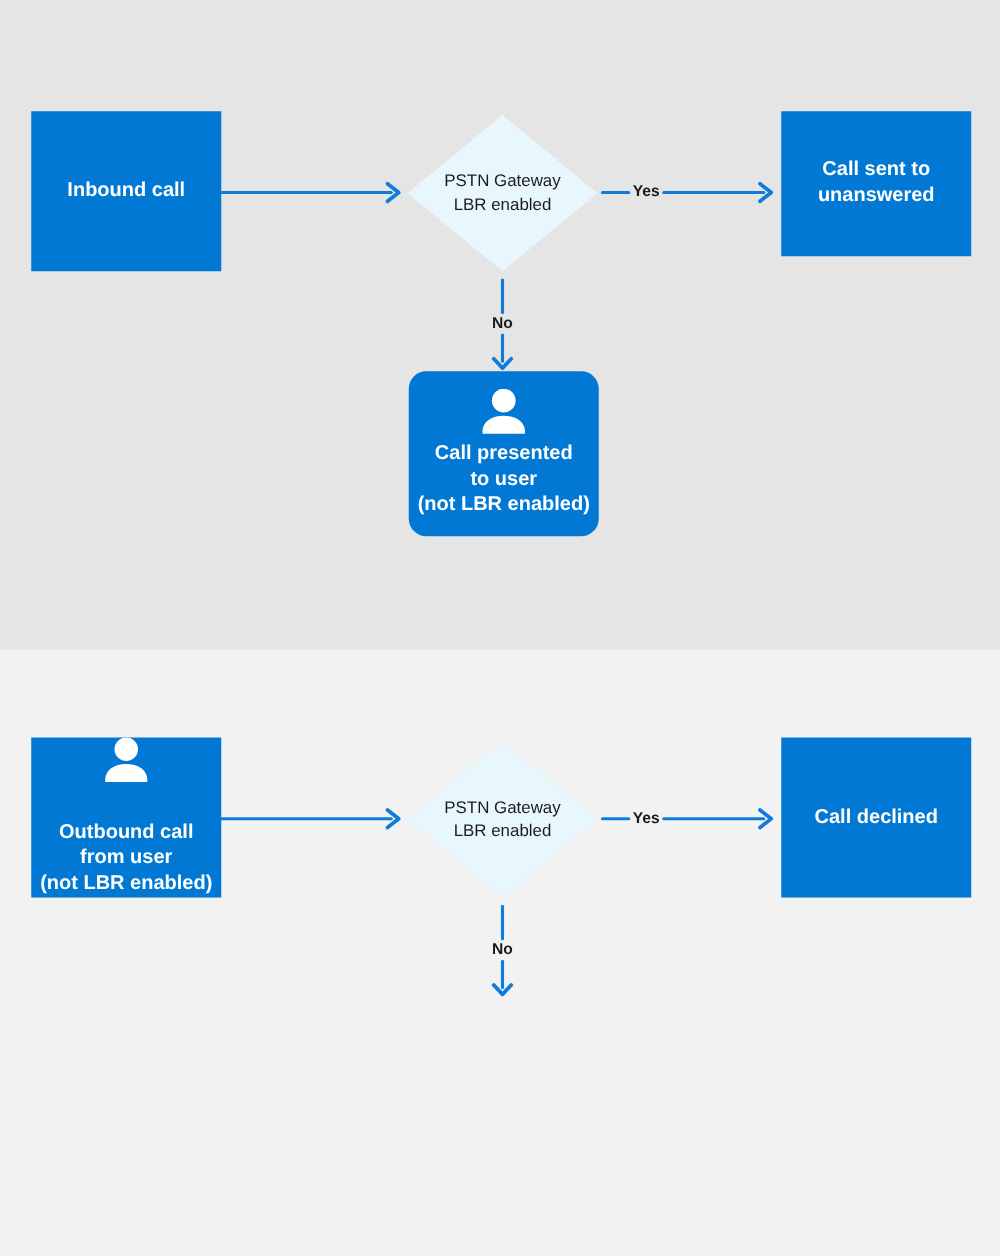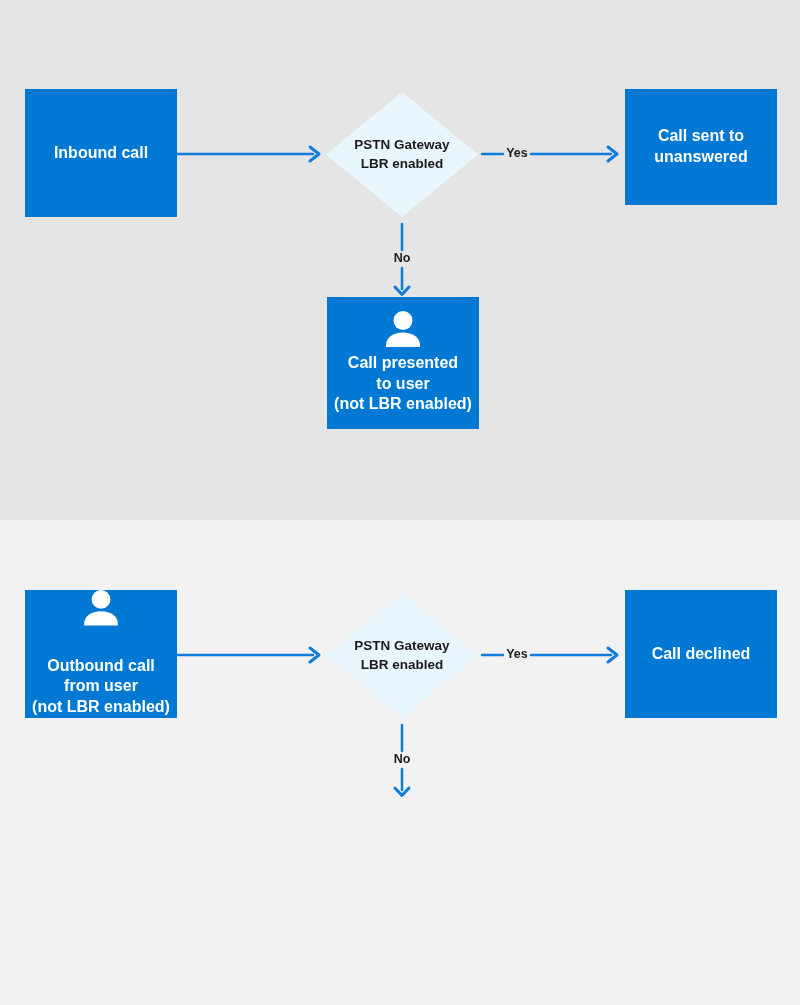--- a/index.html
+++ b/index.html
@@ -21,21 +21,21 @@
   .node-label {
     font-size:16px; font-weight:600; line-height:1.3;
     white-space:pre-line;
   }
   .diamond {
     position:absolute; background:#e8f6fd;
     clip-path:polygon(50% 0, 100% 50%, 50% 100%, 0 50%);
     display:flex; align-items:center; justify-content:center; text-align:center;
   }
   .diamond-label {
-    font-size:13.5px; font-weight:700; color:#1b1b1b; line-height:1.35;
+    font-size:13.5px; font-weight:400; color:#1b1b1b; line-height:1.35;
     white-space:pre-line;
   }
   .edge-label {
     position:absolute; width:40px; text-align:center;
     font-size:12.5px; font-weight:700; color:#1b1b1b;
   }
   .user-icon { display:block; margin-bottom:5px; }
 </style>
 </head>
 <body>
@@ -76,21 +76,21 @@
 
   <div class="edge-label" style="left:497px; top:146px;">Yes</div>
 
   <div class="edge-label" style="left:382px; top:251px;">No</div>
 
   <div class="node" style="left:625px; top:89px; width:152px; height:116px;">
     <div class="node-label">Call sent to
 unanswered</div>
   </div>
 
-  <div class="node" style="left:327px; top:297px; width:152px; height:132px;">
+  <div class="node" style="left:327px; top:297px; width:152px; height:132px;border-radius:14px;">
     <svg class="user-icon" width="38" height="37" viewBox="0 0 38 37" fill="#ffffff">
       <circle cx="19" cy="9.5" r="9.5"></circle>
       <path d="M2,36 v-2 C2,26.5 9.2,21.5 19,21.5 s17,5 17,12.5 v2 z"></path>
     </svg>
     <div class="node-label">Call presented
 to user
 (not LBR enabled)</div>
   </div>
 
   <div class="node" style="left:25px; top:590px; width:152px; height:128px;gap:24px;">

